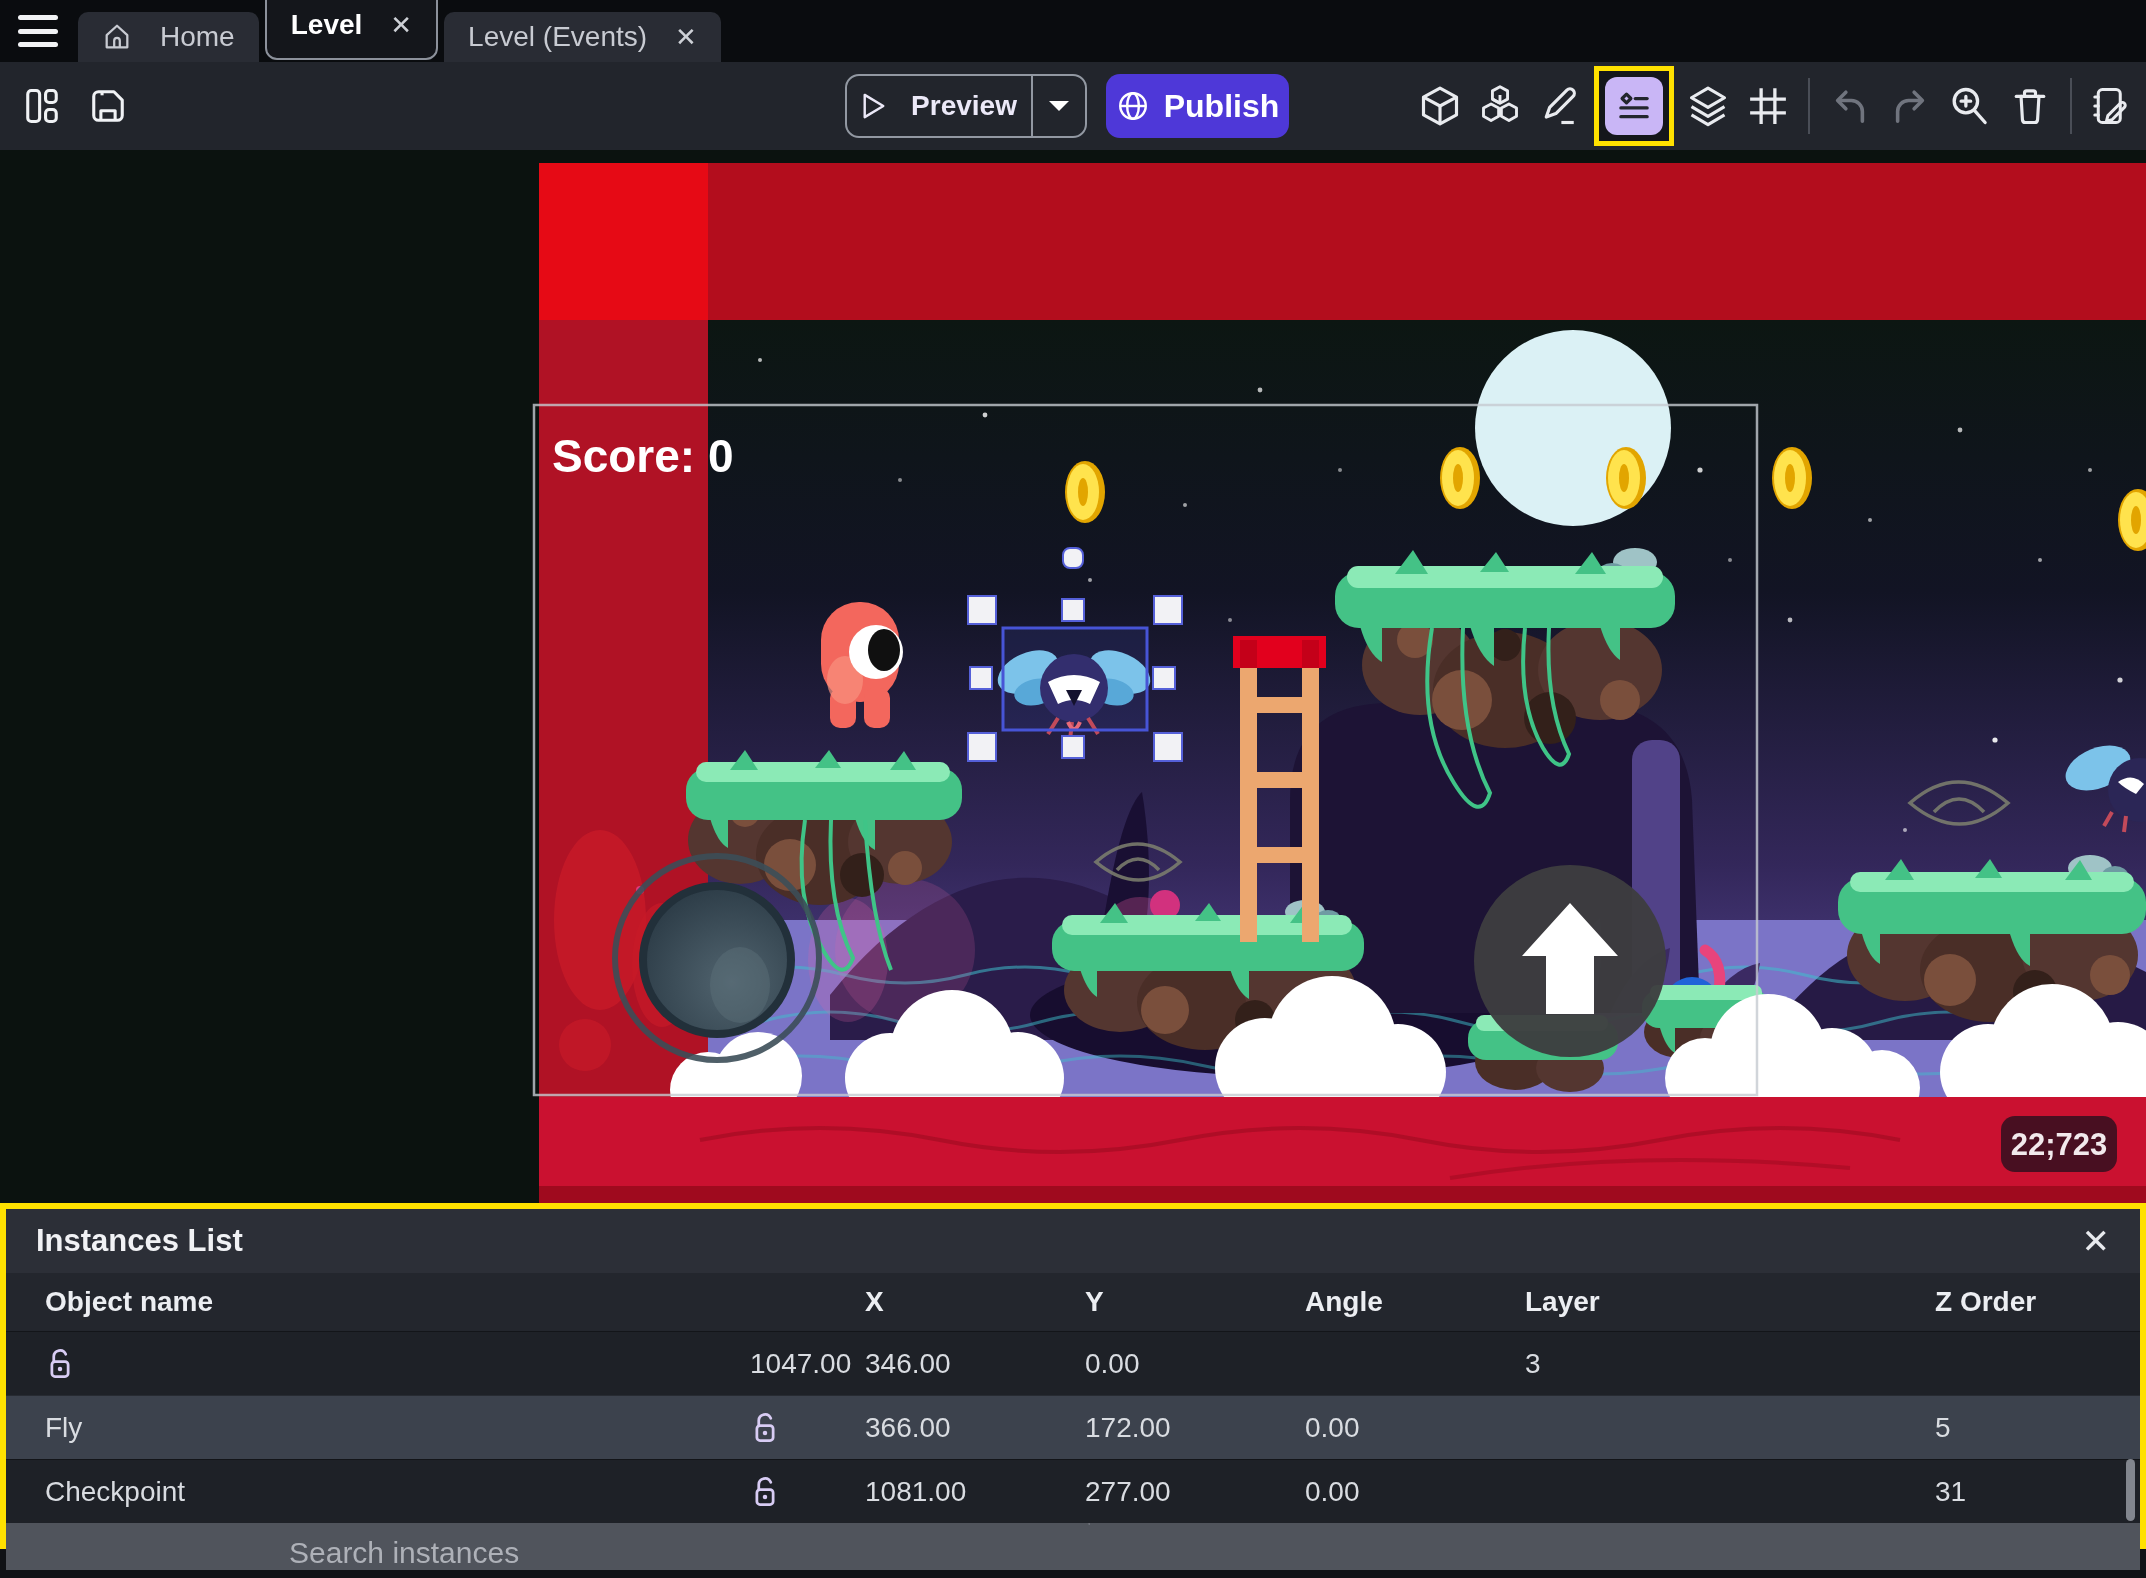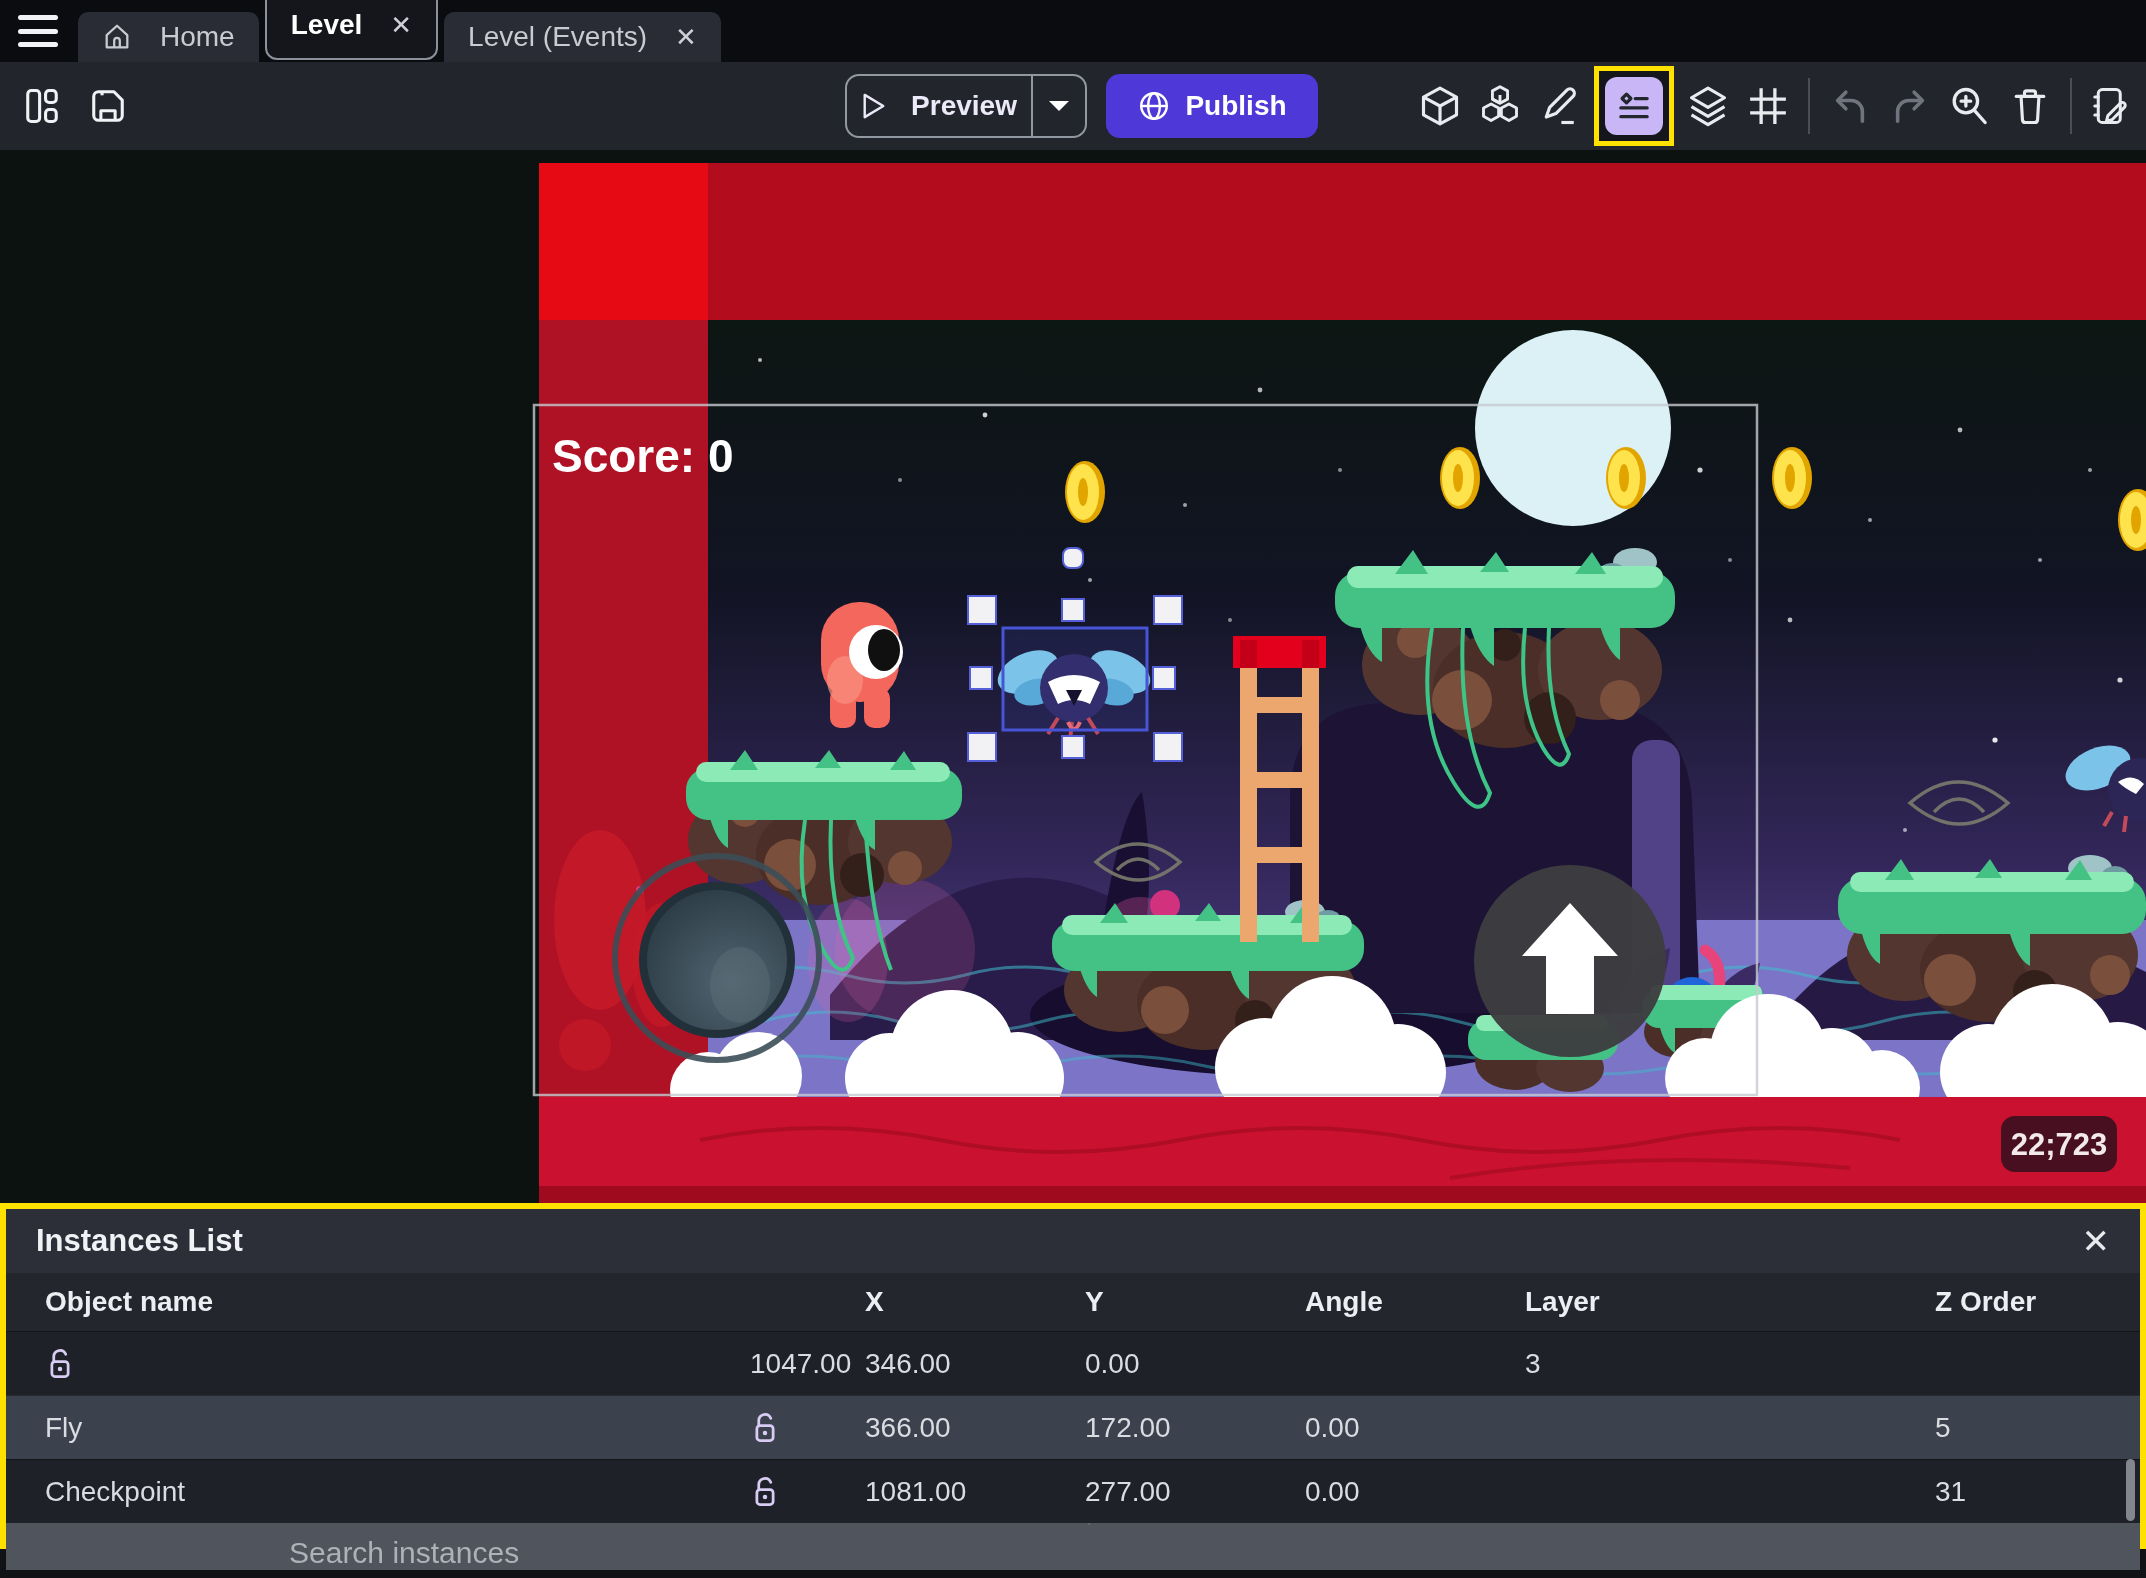--- a/index.html
+++ b/index.html
@@ -28,23 +28,23 @@
   
   .toolbar{position:absolute;left:0;top:62px;width:2146px;height:88px;background:var(--toolbar-bg);}
   .tb-left{position:absolute;left:22px;top:24px;display:flex;gap:26px;}
   .tb-ic{width:40px;height:40px;display:flex;align-items:center;justify-content:center;cursor:pointer;}
   .preview-btn{position:absolute;left:845px;top:12px;width:242px;height:64px;border:2px solid #9298a2;
                border-radius:14px;display:flex;align-items:center;color:#ece9f8;cursor:pointer;}
   .preview-main{flex:1;display:flex;align-items:center;justify-content:center;gap:24px;
                 font-size:28px;font-weight:bold;}
   .preview-split{width:54px;height:100%;border-left:2px solid #9298a2;display:flex;
                  align-items:center;justify-content:center;}
-  .publish-btn{position:absolute;left:1106px;top:12px;width:212px;height:64px;border:none;
+  .publish-btn{position:absolute;left:1106px;top:12px;width:183px;height:64px;border:none;
                background:var(--publish-purple);border-radius:14px;display:flex;align-items:center;
-               justify-content:center;gap:14px;color:#fff;font-size:28px;font-weight:bold;cursor:pointer;}
+               justify-content:center;gap:14px;color:#fff;font-size:32px;font-weight:bold;cursor:pointer;}
   .tb-right{position:absolute;right:8px;top:0;height:88px;display:flex;align-items:center;gap:8px;}
   .tb-right .tb-ic{width:52px;height:52px;}
   .tb-div{width:2px;height:56px;background:#4a4e57;margin:0 6px;}
   .active-tool-wrap{width:80px;height:80px;border:5px solid var(--highlight-yellow);
                     display:flex;align-items:center;justify-content:center;background:#14161b;}
   .active-tool{width:58px;height:58px;background:var(--active-tool-bg);border-radius:12px;
                display:flex;align-items:center;justify-content:center;cursor:pointer;}
 
   
   .canvas-area{position:absolute;left:0;top:150px;width:2146px;height:1053px;background:#0b120f;}

